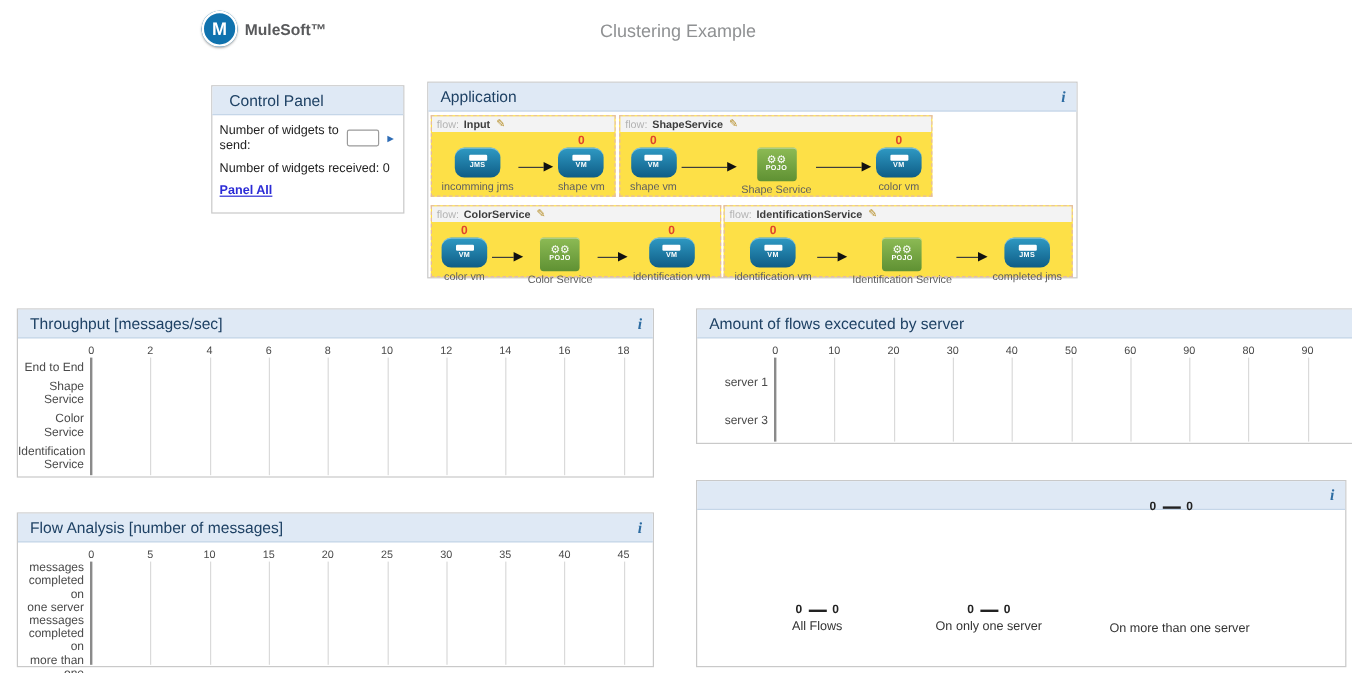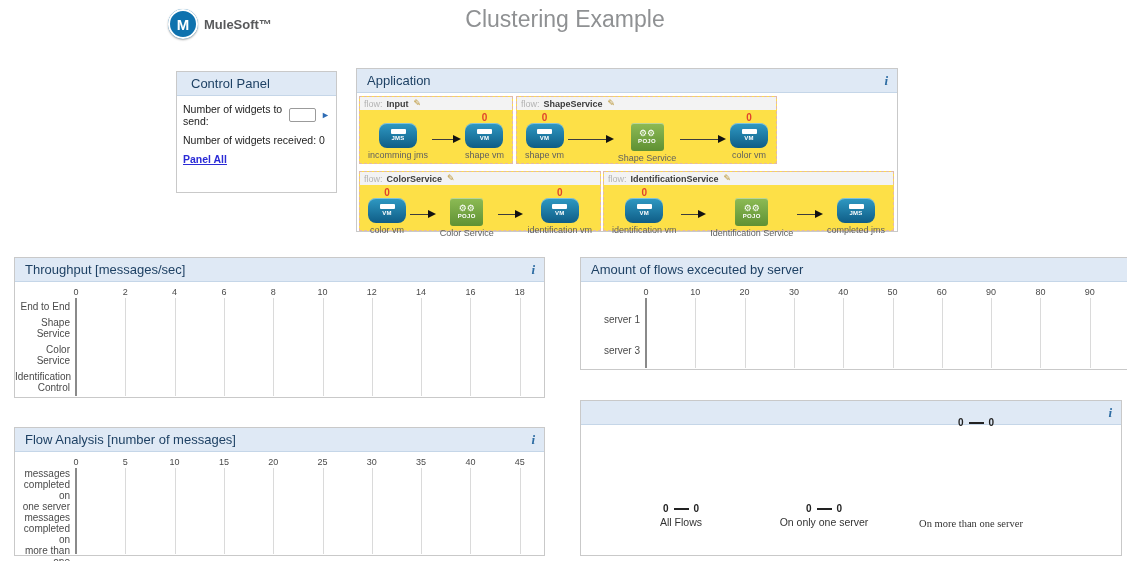--- a/index.html
+++ b/index.html
@@ -5,30 +5,30 @@
   * { margin:0; padding:0; box-sizing:border-box; }
   html,body { background:#fff; }
   body { font-family:"Liberation Sans", sans-serif; }
   #app { position:relative; width:1127px; height:561px; background:#fff; overflow:hidden; }
 
   
   .brandwrap { position:absolute; left:168px; top:9px; display:flex; align-items:center; }
   .logo { width:30px; height:30px; border-radius:50%; background:#0f72ae; display:flex; align-items:center; justify-content:center; box-shadow:0 1px 2px rgba(0,0,0,.35), inset 0 0 0 2px #fff; }
   .logo span { color:#fff; font-weight:bold; font-size:15px; line-height:1; }
   .brandtext { margin-left:6px; font-size:13px; font-weight:bold; color:#58595b; }
-  .apptitle { position:absolute; left:380px; top:6px; width:370px; text-align:center; font-size:23px; color:#8f9193; }
+  .apptitle { position:absolute; left:380px; top:18px; width:370px; text-align:center; font-size:15px; color:#8f9193; }
 
   
   .panel { position:absolute; border:1px solid #c9c9c9; background:#fff; }
   .phead { position:relative; height:24px; background:#dfe9f5; border-bottom:1px solid #c5d6e8; display:flex; align-items:center; }
   .ptitle { margin-left:10px; font-size:13px; color:#1e4164; }
   .info { position:absolute; right:9px; top:4px; font-family:"Liberation Serif", serif; font-style:italic; font-weight:bold; font-size:13px; color:#2d6ca2; cursor:pointer; }
 
   
-  #control { left:176px; top:71px; width:161px; height:122px; }
+  #control { left:176px; top:71px; width:161px; height:107px; }
   #control .ptitle { margin-left:14px; }
   .cp-body { padding:7px 6px 0 6px; font-size:10.5px; color:#222; }
   .cp-row { display:flex; align-items:center; margin-bottom:7px; }
   .cp-input { width:27px; height:14px; margin-left:3px; border:1px solid #9b9b9b; border-radius:2px; font-size:10px; padding:0 2px; }
   .send { margin-left:5px; color:#2e6cb5; font-size:9px; cursor:pointer; line-height:1; }
   .reset { color:#2b2bd6; text-decoration:underline; font-weight:bold; font-size:10.5px; cursor:pointer; }
 
   
   #application { left:356px; top:68px; width:542px; height:164px; }
   .flowbox { position:absolute; border:1px dashed #e3b9a7; background:#fde047; }
@@ -75,21 +75,21 @@
 
   
   #timepanel { left:580px; top:400px; width:542px; height:156px; }
   .range { display:flex; align-items:center; justify-content:center; font-size:10px; font-weight:bold; color:#222; }
   .range .dash { width:15px; height:2px; background:#222; margin:0 5px; }
   .float-range { position:absolute; left:315px; top:16px; width:160px; }
   .tgroup { position:absolute; width:200px; text-align:center; }
   .tgroup .glabel { margin-top:2px; font-size:10.5px; color:#333; }
   #tg0 { left:0px; top:102px; }
   #tg1 { left:143px; top:102px; }
-  #tg2 { left:290px; top:115px;font-family:Liberation Serif, serif; }
+  #tg2 { left:302px; top:115px; }
 </style>
 </head>
 <body>
 
 <div id="app">
 
   <div class="brandwrap">
     <div class="logo">
         <span>M</span>
       </div>
@@ -303,21 +303,21 @@
           <span class="gline" style="left: calc(var(--x0) + 6 * var(--dx));"></span>
           <span class="gline" style="left: calc(var(--x0) + 7 * var(--dx));"></span>
           <span class="gline" style="left: calc(var(--x0) + 8 * var(--dx));"></span>
           <span class="gline" style="left: calc(var(--x0) + 9 * var(--dx));"></span>
         </div>
         <div class="cats">
           <div class="cat">End to End</div>
           <div class="cat">Shape Service</div>
           <div class="cat">Color Service</div>
           <div class="cat">Identification
-Control</div>
+Service</div>
         </div>
     </div>
   </div>
 
   <div class="panel" id="flowsbyserver">
     <div class="phead">
       <span class="ptitle">Amount of flows excecuted by server</span>
       <span class="info">i</span>
     </div>
     <div class="chartbody">

